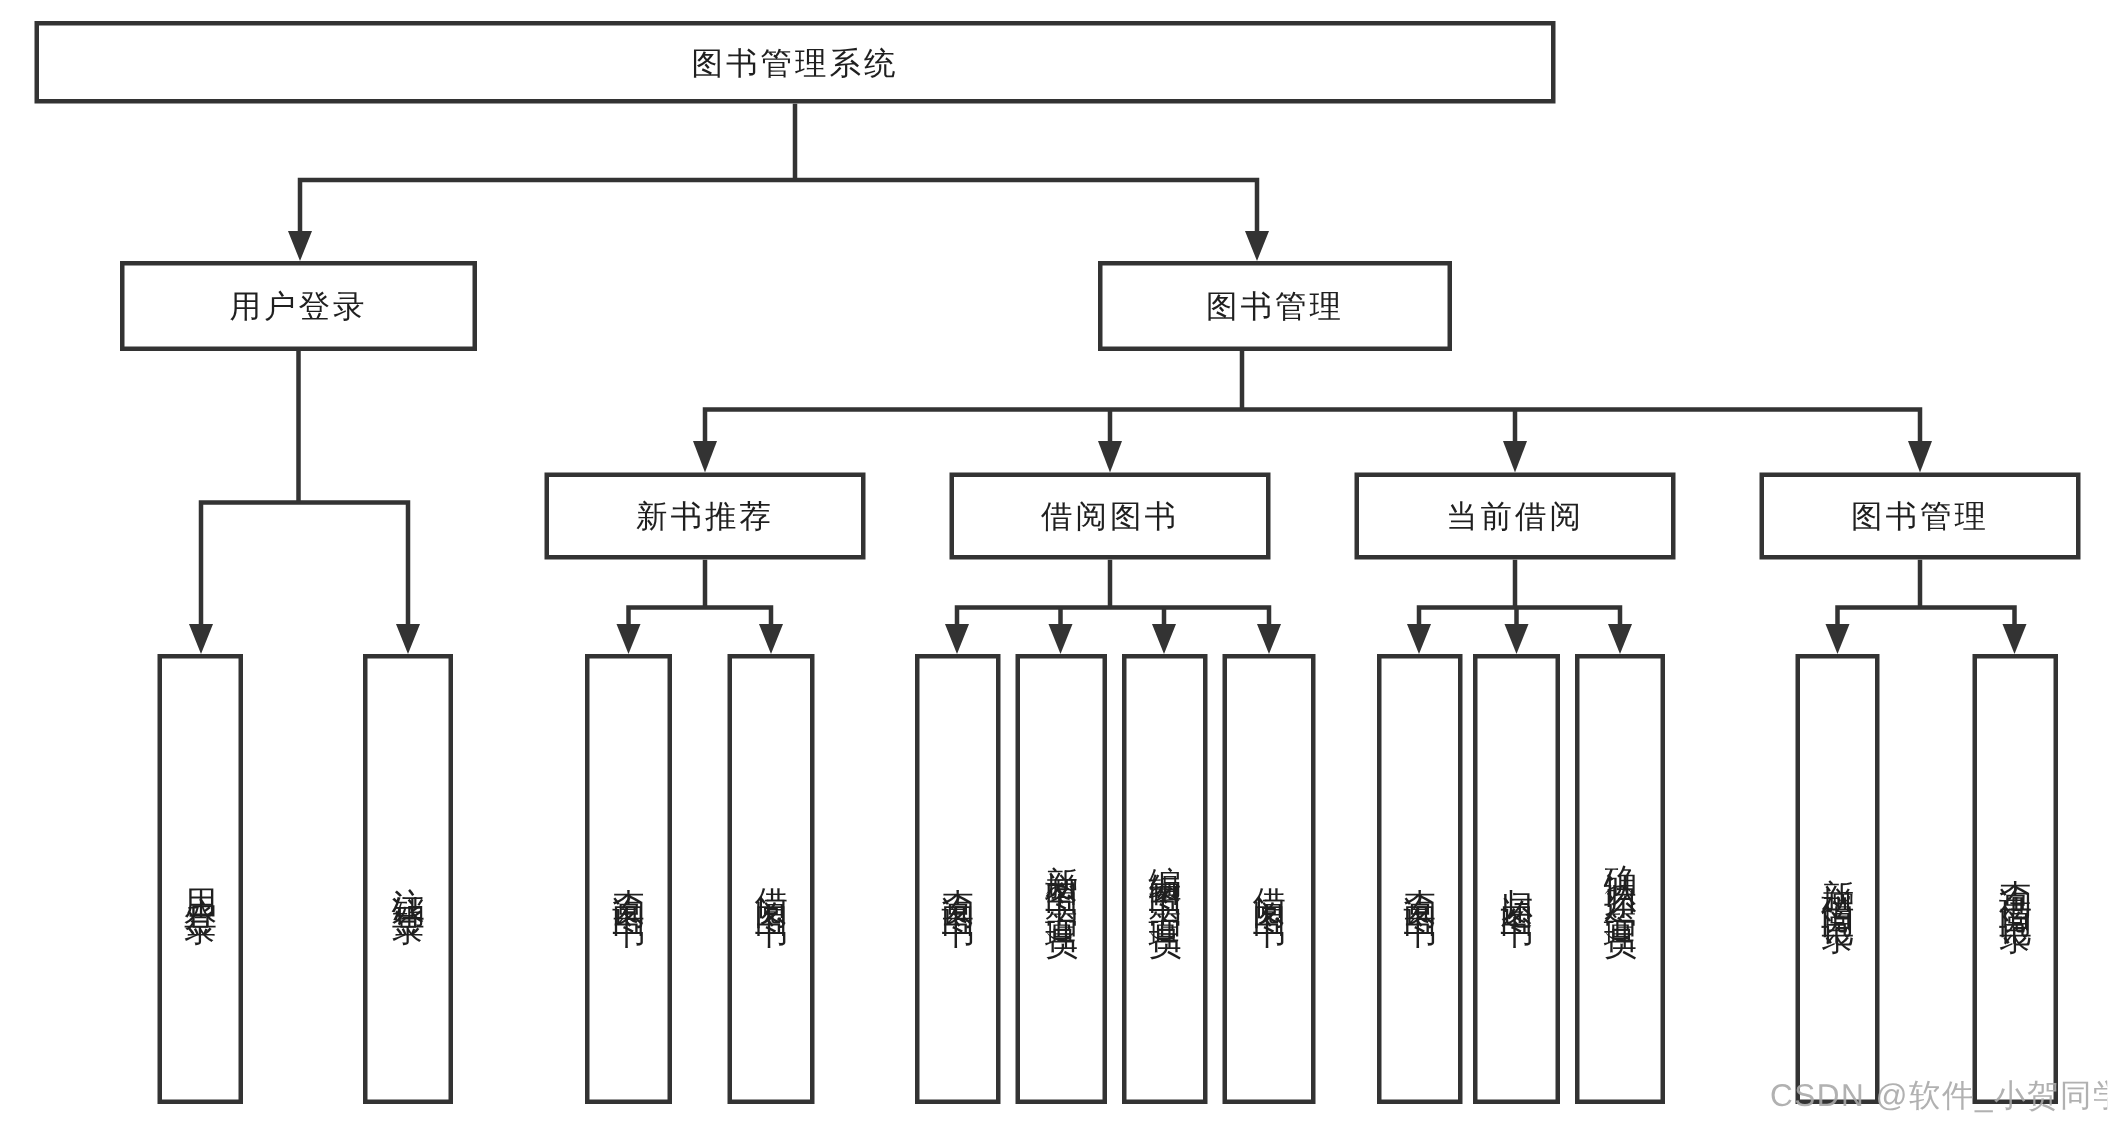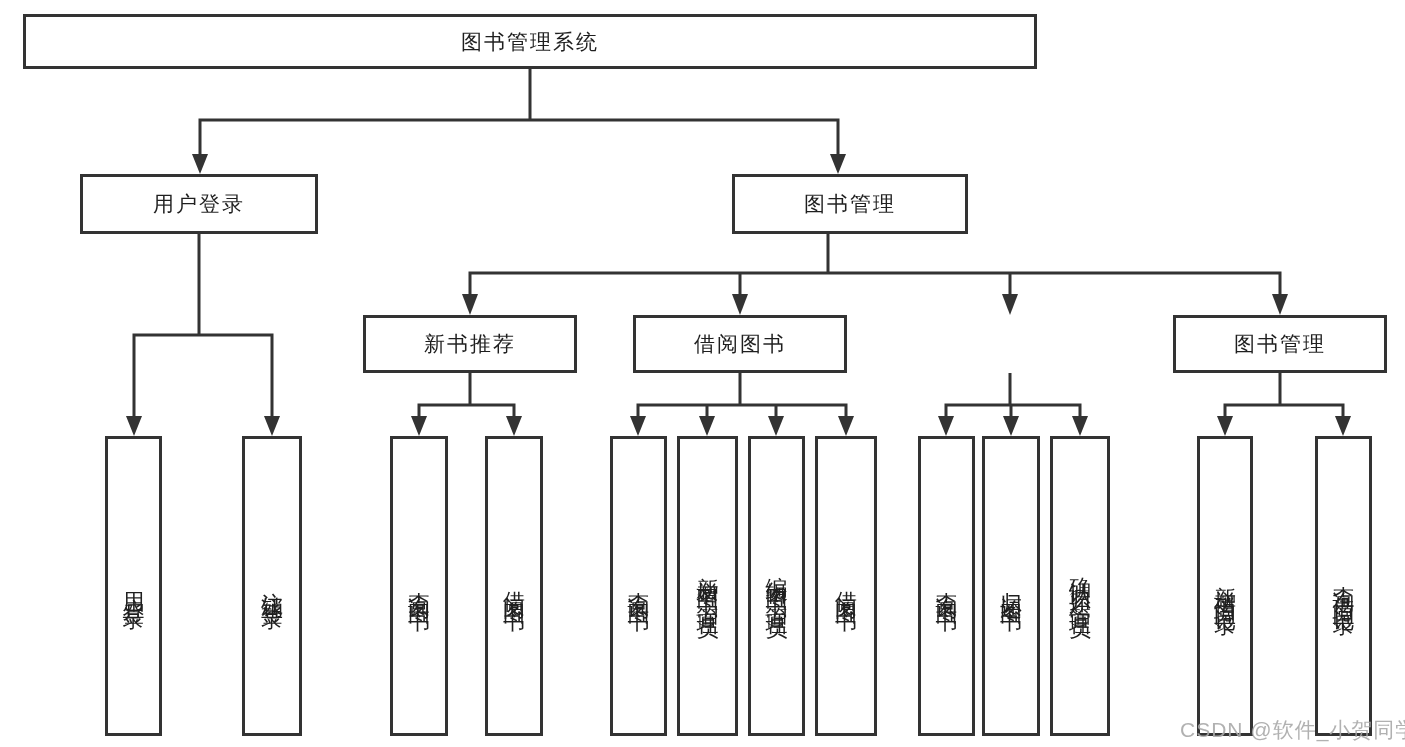--- a/index.html
+++ b/index.html
@@ -134,20 +134,23 @@
   <div class="node" style="left:732px; top:174px; width:236px; height:60px;">
     <span class="h-label">图书管理</span>
   </div>
 
   <div class="node" style="left:363px; top:315px; width:214px; height:58px;">
     <span class="h-label">新书推荐</span>
   </div>
   <div class="node" style="left:633px; top:315px; width:214px; height:58px;">
     <span class="h-label">借阅图书</span>
   </div>
+  <div class="node" style="left:903px; top:315px; width:214px; height:58px;">
+    <span class="h-label">当前借阅</span>
+  </div>
   <div class="node" style="left:1173px; top:315px; width:214px; height:58px;">
     <span class="h-label">图书管理</span>
   </div>
 
   <div class="node" style="left:105px; top:436px; width:57px; height:300px;">
     <span class="v-label">用户登录</span>
   </div>
   <div class="node" style="left:242px; top:436px; width:60px; height:300px;">
     <span class="v-label">注销登录</span>
   </div>

